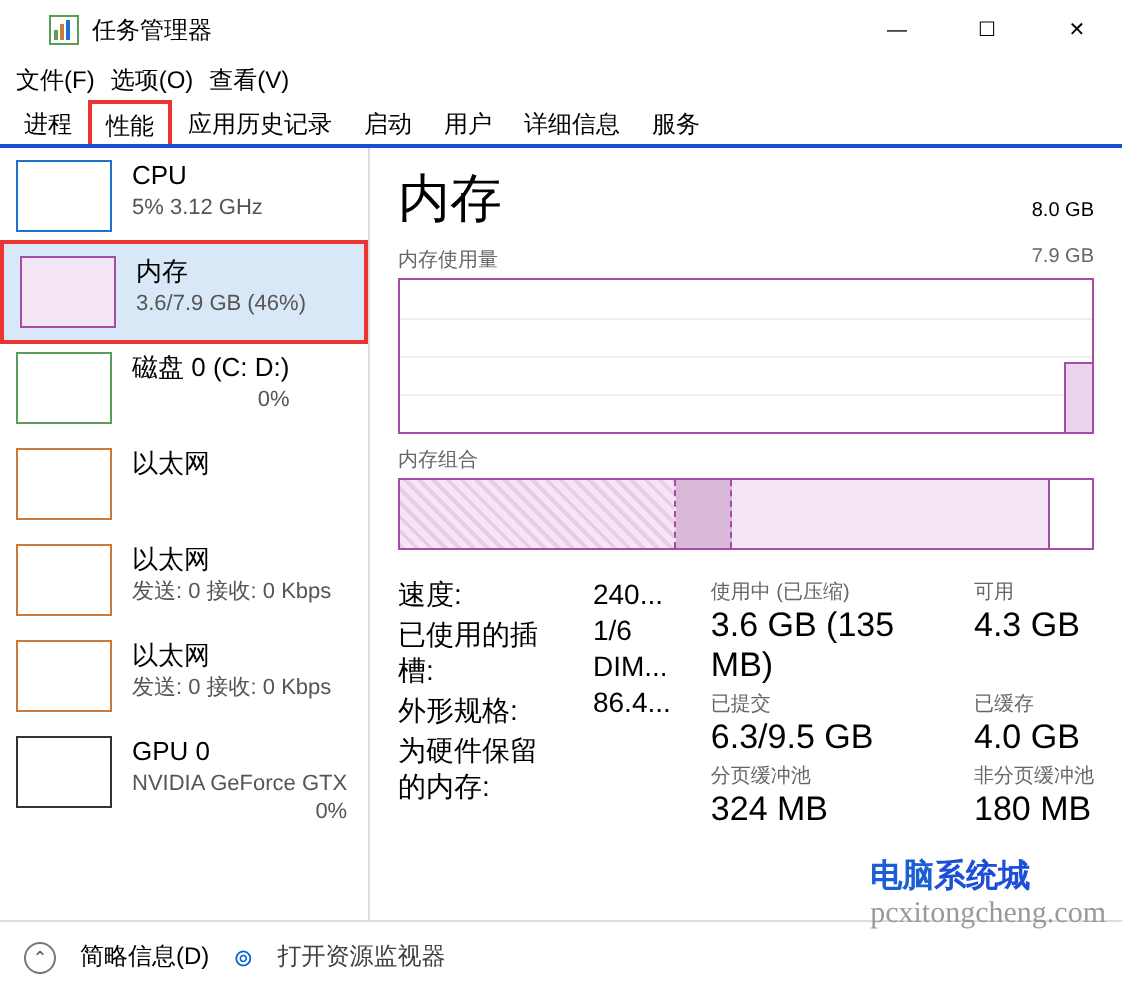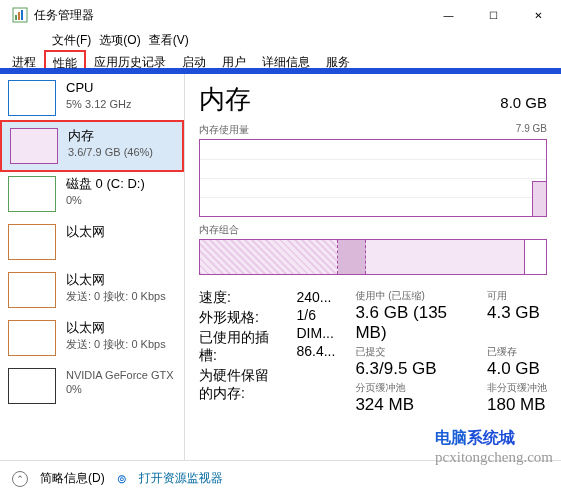--- a/index.html
+++ b/index.html
@@ -1,61 +1,61 @@
 <!DOCTYPE html>
 <html><head>
 <meta charset="utf-8">
 <style>
 * { margin: 0; padding: 0; box-sizing: border-box; font-family: "Microsoft YaHei", sans-serif; }
 body { width: 561px; height: 500px; background: #fff; overflow: hidden; position: relative; }
-.titlebar { height: 30px; display: flex; align-items: center; padding-left: 12px; }
+.titlebar { height: 30px; display: flex; align-items: center; padding-left: 24px; }
 .titlebar .icon { width: 16px; height: 16px; margin-right: 6px; }
 .titlebar .title { font-size: 12px; flex: 1; }
 .win-controls { display: flex; }
 .win-btn { width: 45px; height: 30px; display: flex; align-items: center; justify-content: center; font-size: 10px; color: #000; }
-.menubar { height: 20px; display: flex; padding-left: 6px; gap: 4px; font-size: 12px; align-items: center; margin-left: 44px; }
+.menubar { height: 20px; display: flex; padding-left: 6px; gap: 4px; font-size: 12px; align-items: center; }
 .menu-item { padding: 0 2px; }
-.tabs { height: 24px; display: flex; font-size: 12px; border-bottom: 6px solid #1d4ed8; padding-left: 4px; }
+.tabs { height: 24px; display: flex; font-size: 12px; border-bottom: 2px solid #1d4ed8; padding-left: 4px; }
 .tab { padding: 3px 7px; border: 1px solid transparent; border-bottom: none; }
 .tab.highlighted { border: 2px solid #e33; border-bottom: none; font-family: Liberation Mono, monospace; }
 .content { display: flex; height: 386px; }
 .sidebar { width: 185px; overflow: hidden; border-right: 1px solid #ddd; }
 .side-item { display: flex; padding: 6px 8px; gap: 10px; align-items: flex-start; }
 .side-item.selected { background: #d9e8f7; border: 2px solid #e33; margin: -2px 0; }
 .side-icon { width: 48px; height: 36px; border: 1px solid #1a73cc; flex-shrink: 0; position: relative; }
 .side-icon.mem-sel { border-color: #a64ca6; background: #f5e6f5; }
 .side-icon.disk { border-color: #5a9e5a; }
 .side-icon.eth { border-color: #c87b3c; }
 .side-icon.gpu { border-color: #333; }
 .side-info { display: flex; flex-direction: column; font-size: 11px; line-height: 1.3; }
 .side-title { font-size: 13px; }
-.side-sub { color: #555; font-size: 11px; }
+.side-sub { color: #555; font-size: 11px; text-align: right; }
 .main { flex: 1; padding: 8px 14px; overflow: hidden; }
 .main-header { display: flex; justify-content: space-between; align-items: baseline; }
 .main-title { font-size: 26px; font-weight: 300; }
-.main-total { font-size: 15px; }
+.main-total { font-size: 10px; }
 .chart-label-row { display: flex; justify-content: space-between; font-size: 10px; color: #666; margin-top: 6px; }
 .chart { height: 78px; border: 1px solid #a64ca6; margin-top: 2px; position: relative; background: #fff; }
 .chart .grid { position: absolute; inset: 0; }
 .chart .gridline { position: absolute; left: 0; right: 0; border-top: 1px solid #eee; }
 .chart .fill { position: absolute; right: 0; bottom: 0; width: 14px; height: 46%; background: #edd4ed; border-left: 1px solid #a64ca6; border-top: 1px solid #a64ca6; }
 .axis-row { display: flex; justify-content: space-between; font-size: 10px; color: #666; margin-top: 2px; }
 .comp-chart { height: 36px; border: 1px solid #a64ca6; margin-top: 2px; display: flex; }
 .comp-seg { height: 100%; }
 .seg1 { width: 40%; background: repeating-linear-gradient(45deg, #e8cce8, #e8cce8 2px, #f5e6f5 2px, #f5e6f5 5px); border-right: 1px dashed #a64ca6; }
 .seg2 { width: 8%; background: #d9b8d9; border-right: 1px dashed #a64ca6; }
 .seg3 { width: 46%; background: #f5e6f5; border-right: 1px solid #a64ca6; }
 .seg4 { flex: 1; background: #fff; }
 .stats { display: grid; grid-template-columns: auto auto auto auto; column-gap: 20px; row-gap: 2px; margin-top: 14px; font-size: 11px; }
 .stat-label { color: #666; font-size: 10px; }
 .stat-value { font-size: 17px; }
 .right-stats { display: flex; flex-direction: column; gap: 2px; font-size: 14px; }
 .footer { height: 36px; border-top: 1px solid #ddd; display: flex; align-items: center; padding: 0 12px; gap: 12px; font-size: 12px; }
 .chevron-circle { width: 16px; height: 16px; border: 1px solid #777; border-radius: 50%; display: inline-flex; align-items: center; justify-content: center; font-size: 9px; color: #555; }
-.link { color: #0369a1; }
+.link { color: #404040; }
 .watermark { position: absolute; right: 8px; bottom: 34px; font-size: 16px; font-weight: bold; }
 .wm-blue { color: #1a5fd6; }
 .wm-orange { color: #1d4ed8; }
 .wm-url { font-size: 15px; color: #999; display: block; text-align: right; font-weight: normal; font-family: Liberation Serif, serif; }
 </style>
 </head>
 <body>
 
 <div class="titlebar">
   <svg class="icon" viewBox="0 0 16 16">
@@ -127,20 +127,21 @@
     <div class="side-item">
       <div class="side-icon eth"></div>
       <div class="side-info">
           <span class="side-title">以太网</span>
           <span class="side-sub">发送: 0 接收: 0 Kbps</span>
         </div>
     </div>
     <div class="side-item">
       <div class="side-icon gpu"></div>
       <div class="side-info">
+          <span class="side-title">GPU 0</span>
           <span class="side-sub">NVIDIA GeForce GTX</span>
           <span class="side-sub">0%</span>
         </div>
     </div>
   </div>
 
   <div class="main">
     <div class="main-header">
       <span class="main-title">内存</span>
       <span class="main-total">8.0 GB</span>
@@ -171,22 +172,22 @@
       <div>
         <div class="stat-label">使用中 (已压缩)</div>
         <div class="stat-value">3.6 GB (135 MB)</div>
       </div>
       <div>
         <div class="stat-label">可用</div>
         <div class="stat-value">4.3 GB</div>
       </div>
       <div class="right-stats" style="grid-row:1/4">
         <span>速度:</span>
+        <span>已使用的插槽:</span>
         <span>外形规格:</span>
-        <span>已使用的插槽:</span>
         <span>为硬件保留的内存:</span>
       </div>
       <div class="right-stats" style="grid-row:1/4">
         <span>240...</span>
         <span>1/6</span>
         <span>DIM...</span>
         <span>86.4...</span>
       </div>
       <div>
         <div class="stat-label">已提交</div>

